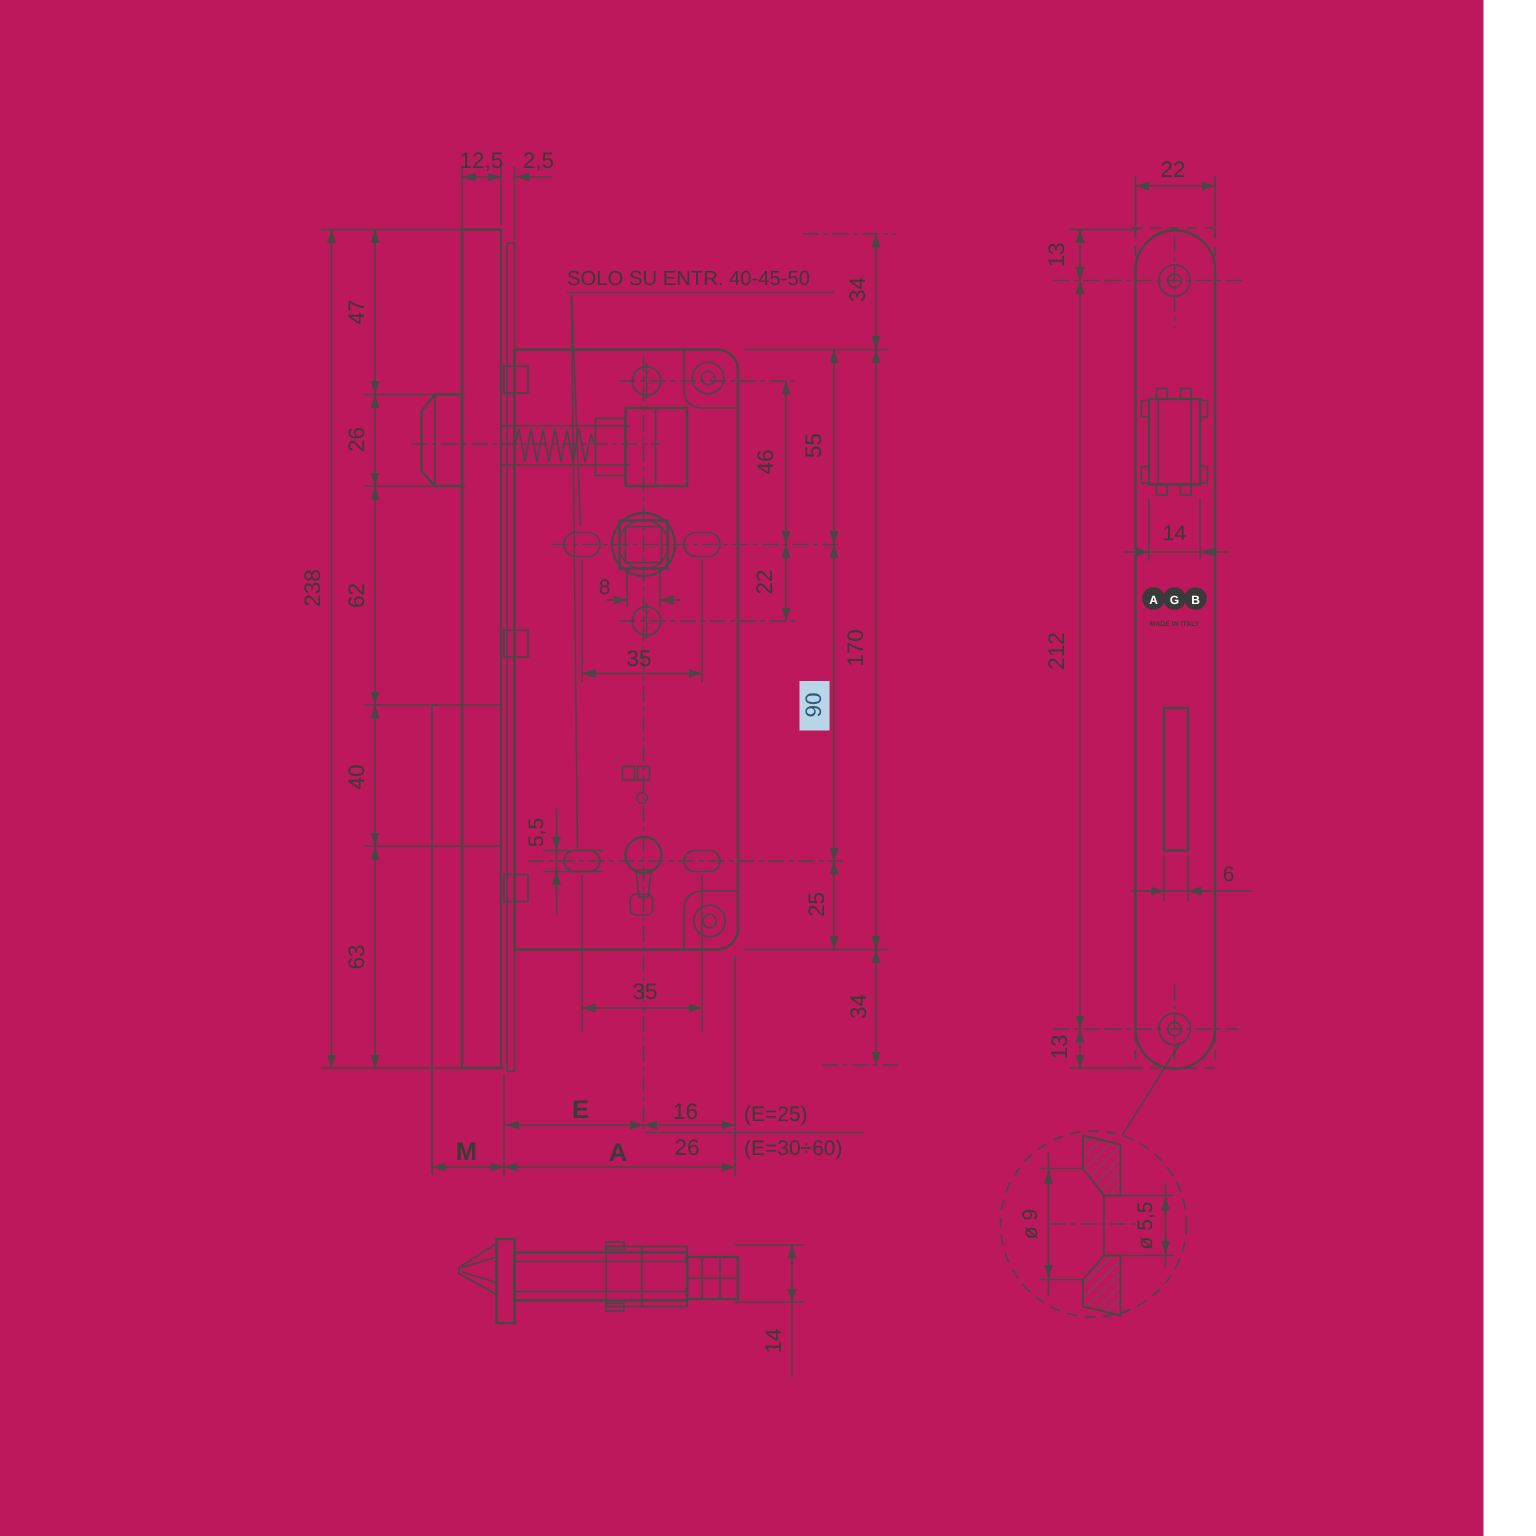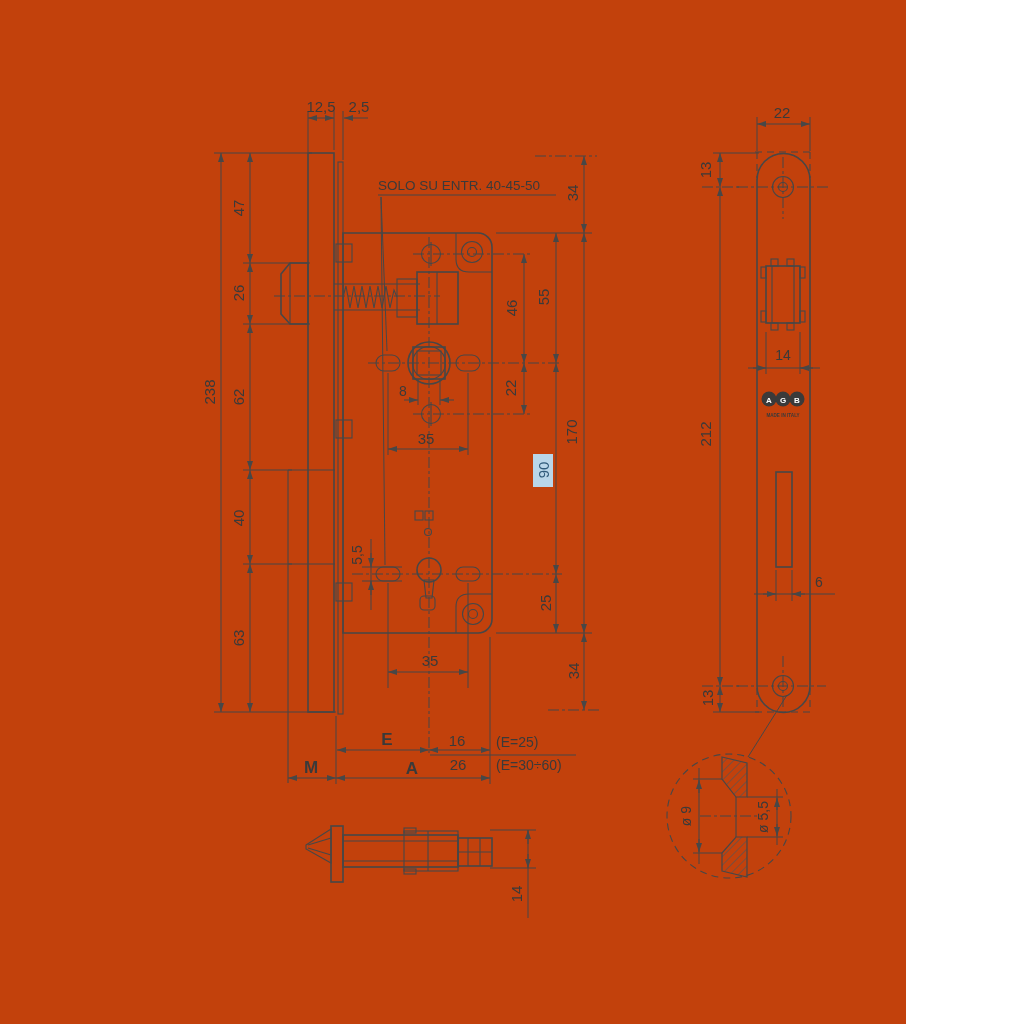--- a/index.html
+++ b/index.html
@@ -1,16 +1,16 @@
 <!DOCTYPE html>
 <html><head>
 <meta charset="utf-8">
 <style>
   html,body{margin:0;padding:0;background:#ffffff;}
-  .page{width:906px;height:1024px;position:relative;background:#c2410c;font-family:"Liberation Sans",sans-serif;}
+  .page{width:989px;height:1024px;position:relative;background:#be185d;font-family:"Liberation Sans",sans-serif;}
   svg{display:block;}
   text{fill:#3a3a3a;font-family:"Liberation Sans",sans-serif;font-size:15px;}
   .t-mid{text-anchor:middle;}
   .t-start{text-anchor:start;}
   .t-c{dominant-baseline:central;}
   .bold{font-weight:bold;font-size:17px;}
   .note-t{font-size:13.5px;}
   .small-t{font-size:14px;}
   .tiny-t{font-size:4.6px;font-weight:bold;}
   .logo-t{font-size:8px;font-weight:bold;fill:#ffffff;}

